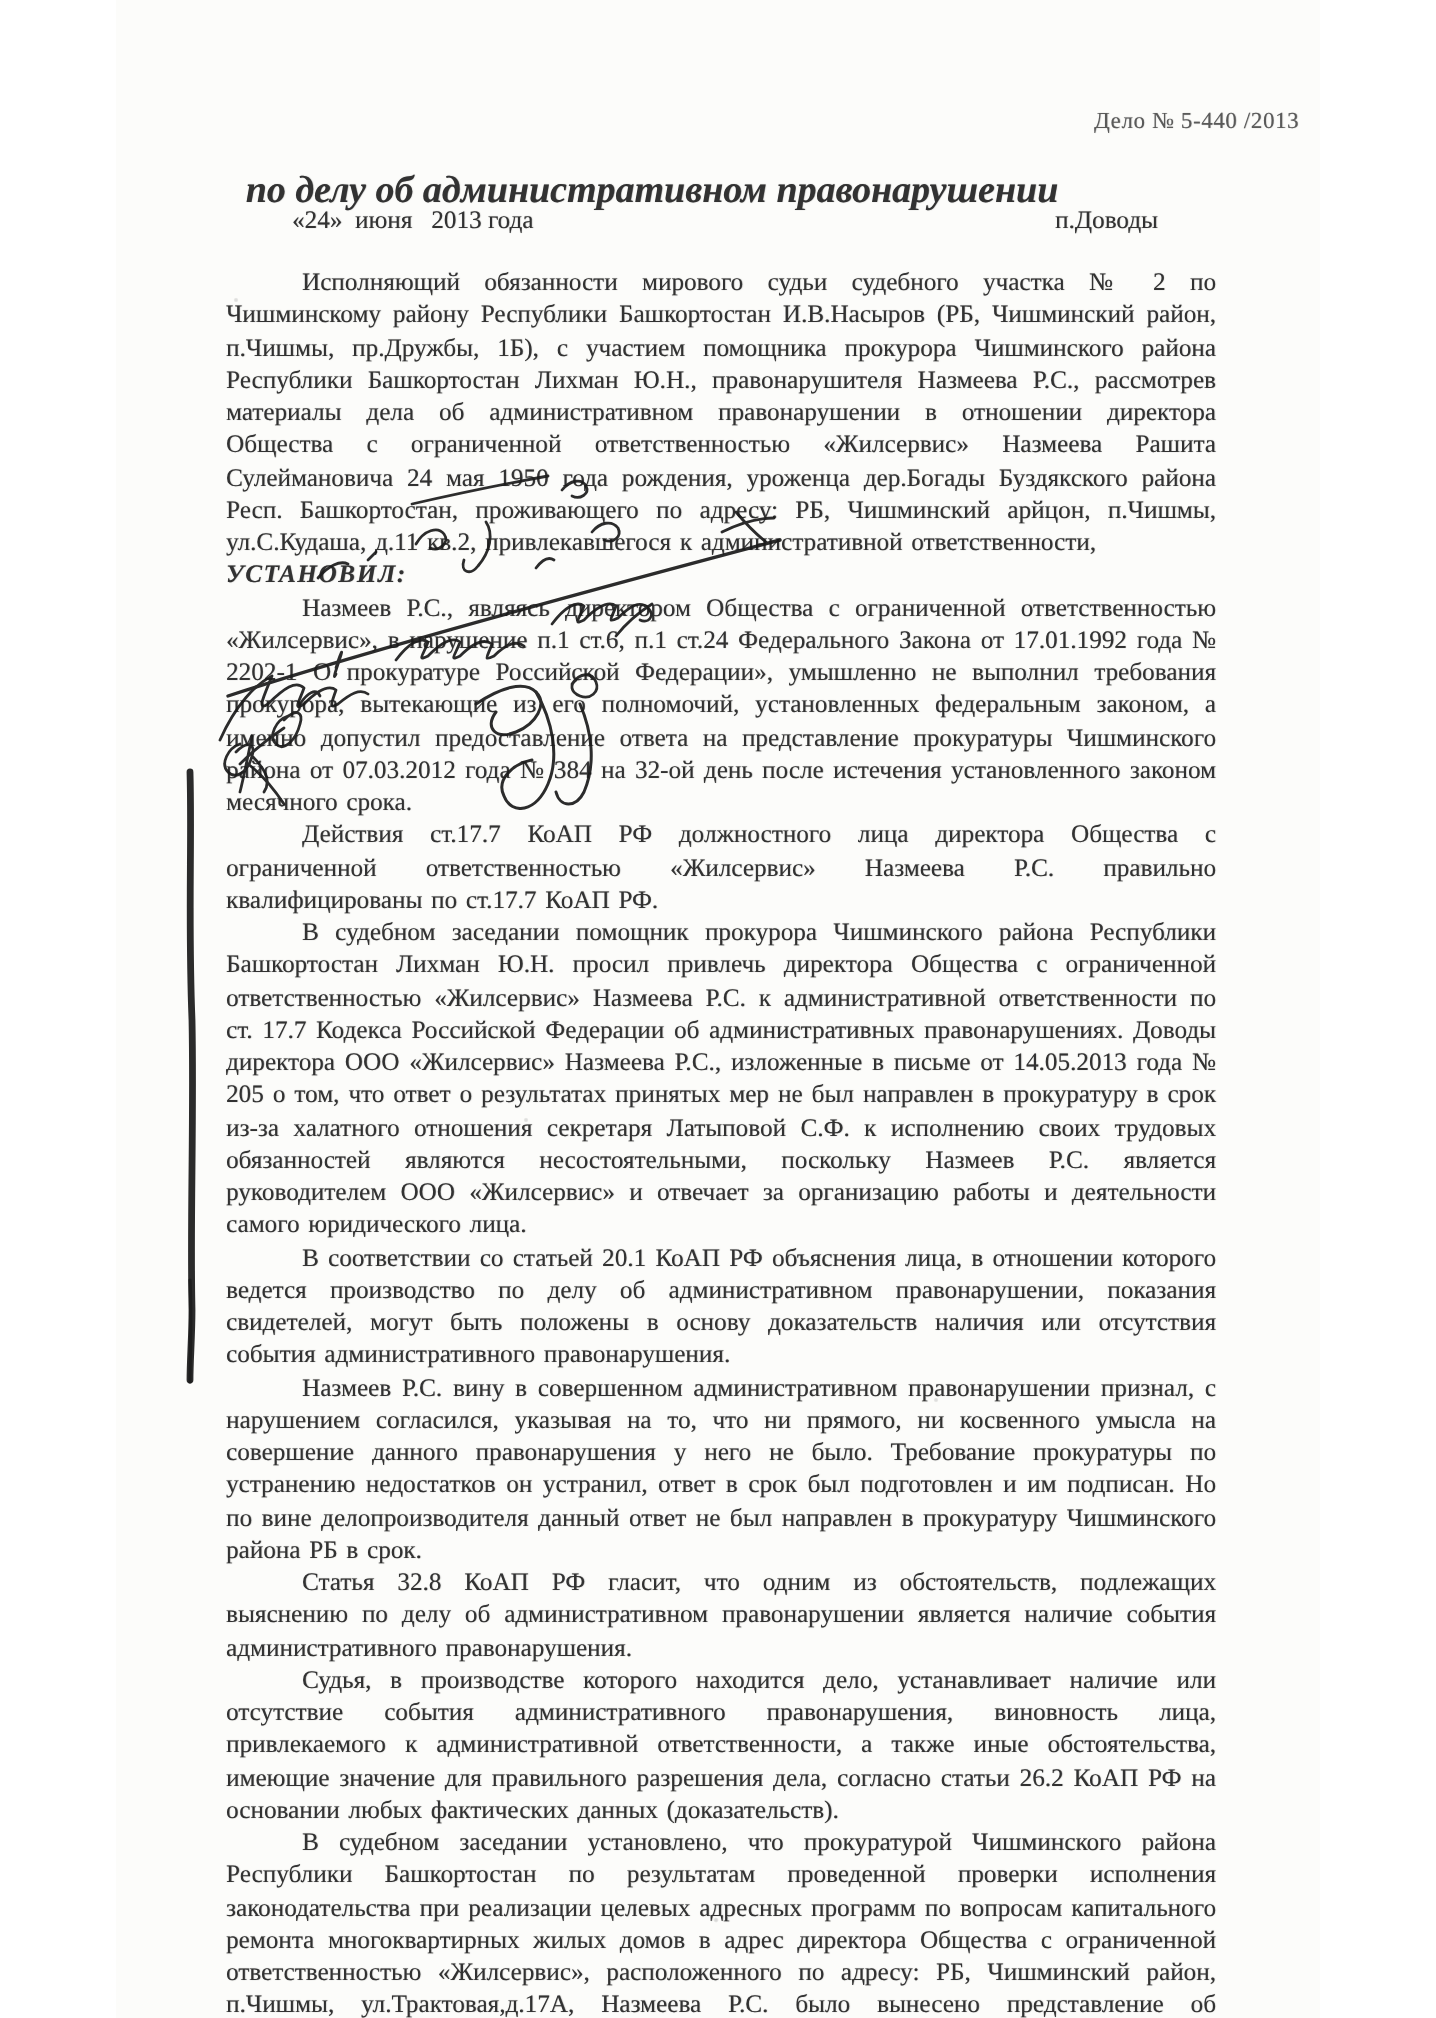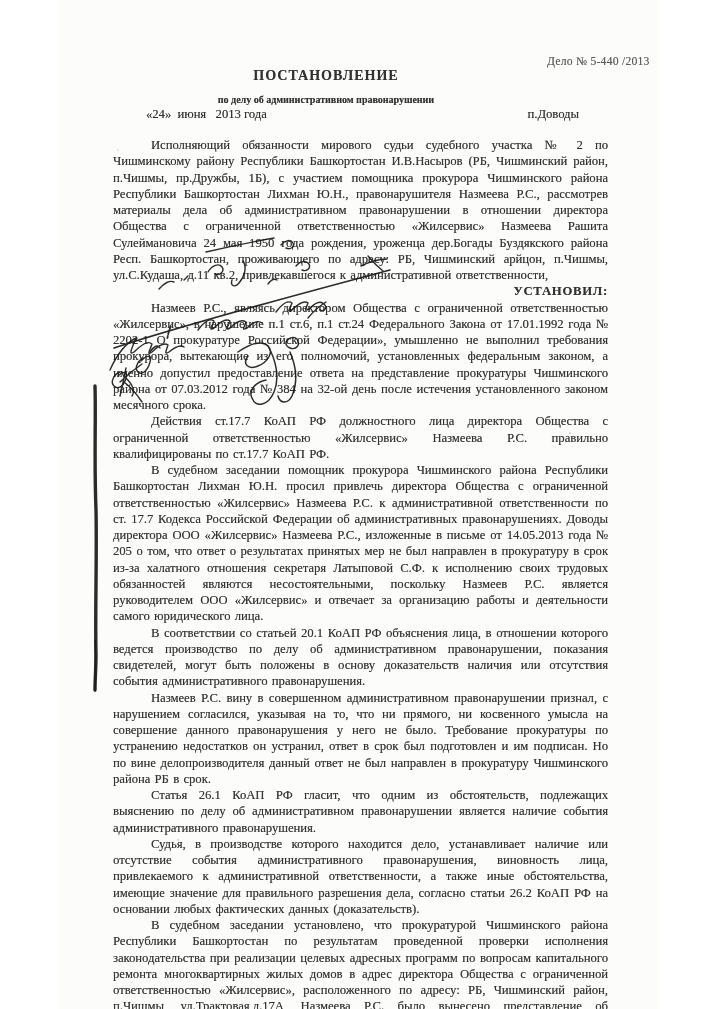--- a/index.html
+++ b/index.html
@@ -32,76 +32,76 @@
   .case-no{
     position:absolute;left:489px;top:55px;
     font-size:11.5px;color:#3e3e3e;letter-spacing:.3px;
     opacity:.85;
   }
   .header{padding-top:68px;text-align:center;padding-right:66px;}
   .title{
     font-size:14px;font-weight:bold;letter-spacing:1px;line-height:15px;
   }
   .subtitle{
-    font-size:10px;font-weight:bold;margin-top:9px;line-height:15px;
+    font-size:19px;font-weight:bold;margin-top:20px;line-height:15px;font-style:italic;
   }
   .date-row{
     display:flex;justify-content:space-between;
     padding-left:88px;padding-right:81px;
     font-size:12.6px;
     white-space:pre-wrap;
   }
   .content{
     margin-top:15px;
     padding:0 52px 0 55px;
     font-size:12.6px;
     line-height:16.25px;
     text-align:justify;
     word-spacing:1.2px;
   }
   .content p{margin:0;text-indent:38px;}
   .ustanovil{
-    text-align:right;
+    text-align:left;
     font-weight:bold;
     letter-spacing:.8px;
     margin:9px 0 8px 0;
     text-indent:0 !important;
+    font-style:italic;
   }
   .overlay-svg{
     position:absolute;left:0;top:0;width:718px;height:1009px;
     pointer-events:none;
   }
   .overlay-svg path{fill:none;stroke:var(--hand);stroke-linecap:round;stroke-linejoin:round;}
 </style>
 </head>
 <body>
 
 <div class="page">
 
   <div class="case-no scan-text">Дело № 5-440 /2013</div>
 
   <div class="header">
-    <div class="title scan-text">ПОСТАНОВЛЕНИЕ</div>
     <div class="subtitle scan-text">по делу об административном правонарушении</div>
   </div>
 
   <div class="date-row">
     <span class="scan-text">«24»  июня   2013 года</span>
     <span class="scan-text">п.Доводы</span>
   </div>
 
   <div class="content scan-text">
     <p>Исполняющий обязанности мирового судьи судебного участка № 2 по Чишминскому району Республики Башкортостан И.В.Насыров (РБ, Чишминский район, п.Чишмы, пр.Дружбы, 1Б), с участием помощника прокурора Чишминского района Республики Башкортостан Лихман Ю.Н., правонарушителя Назмеева Р.С., рассмотрев материалы дела об административном правонарушении в отношении директора Общества с ограниченной ответственностью «Жилсервис» Назмеева Рашита Сулеймановича 24 мая 1950 года рождения, уроженца дер.Богады Буздякского района Респ. Башкортостан, проживающего по адресу: РБ, Чишминский арйцон, п.Чишмы, ул.С.Кудаша, д.11 кв.2, привлекавшегося к административной ответственности,</p>
     <p class="ustanovil">УСТАНОВИЛ:</p>
     <p>Назмеев Р.С., являясь директором Общества с ограниченной ответственностью «Жилсервис», в нарушение п.1 ст.6, п.1 ст.24 Федерального Закона от 17.01.1992 года № 2202-1 О прокуратуре Российской Федерации», умышленно не выполнил требования прокурора, вытекающие из его полномочий, установленных федеральным законом, а именно допустил предоставление ответа на представление прокуратуры Чишминского района от 07.03.2012 года № 384 на 32-ой день после истечения установленного законом месячного срока.</p>
     <p>Действия ст.17.7 КоАП РФ должностного лица директора Общества с ограниченной ответственностью «Жилсервис» Назмеева Р.С. правильно квалифицированы по ст.17.7 КоАП РФ.</p>
     <p>В судебном заседании помощник прокурора Чишминского района Республики Башкортостан Лихман Ю.Н. просил привлечь директора Общества с ограниченной ответственностью «Жилсервис» Назмеева Р.С. к административной ответственности по ст. 17.7 Кодекса Российской Федерации об административных правонарушениях. Доводы директора ООО «Жилсервис» Назмеева Р.С., изложенные в письме от 14.05.2013 года № 205 о том, что ответ о результатах принятых мер не был направлен в прокуратуру в срок из-за халатного отношения секретаря Латыповой С.Ф. к исполнению своих трудовых обязанностей являются несостоятельными, поскольку Назмеев Р.С. является руководителем ООО «Жилсервис» и отвечает за организацию работы и деятельности самого юридического лица.</p>
     <p>В соответствии со статьей 20.1 КоАП РФ объяснения лица, в отношении которого ведется производство по делу об административном правонарушении, показания свидетелей, могут быть положены в основу доказательств наличия или отсутствия события административного правонарушения.</p>
     <p>Назмеев Р.С. вину в совершенном административном правонарушении признал, с нарушением согласился, указывая на то, что ни прямого, ни косвенного умысла на совершение данного правонарушения у него не было. Требование прокуратуры по устранению недостатков он устранил, ответ в срок был подготовлен и им подписан. Но по вине делопроизводителя данный ответ не был направлен в прокуратуру Чишминского района РБ в срок.</p>
-    <p>Статья 26.1 КоАП РФ гласит, что одним из обстоятельств, подлежащих выяснению по делу об административном правонарушении является наличие события административного правонарушения.</p>
+    <p>Статья 32.8 КоАП РФ гласит, что одним из обстоятельств, подлежащих выяснению по делу об административном правонарушении является наличие события административного правонарушения.</p>
     <p>Судья, в производстве которого находится дело, устанавливает наличие или отсутствие события административного правонарушения, виновность лица, привлекаемого к административной ответственности, а также иные обстоятельства, имеющие значение для правильного разрешения дела, согласно статьи 26.2 КоАП РФ на основании любых фактических данных (доказательств).</p>
     <p>В судебном заседании установлено, что прокуратурой Чишминского района Республики Башкортостан по результатам проведенной проверки исполнения законодательства при реализации целевых адресных программ по вопросам капитального ремонта многоквартирных жилых домов в адрес директора Общества с ограниченной ответственностью «Жилсервис», расположенного по адресу: РБ, Чишминский район, п.Чишмы, ул.Трактовая,д.17А, Назмеева Р.С. было вынесено представление об устранении законодательства о жилищно-коммунальном хозяйстве от 07.03.2012 № 384, которое получено ООО «Жилсервис» 12.03.2013 за входящим № 94.</p>
   </div>
 
   <svg class="overlay-svg" viewBox="0 0 718 1009" xmlns="http://www.w3.org/2000/svg">
 
     <g>
       <path d="M37,386 C38,420 36,460 38,510 C39,560 37,610 38,655 C38,668 37,680 37,690" stroke-width="3.4" opacity="0.93"></path>
       <path d="M37,640 C38,660 37,675 37,691" stroke-width="1.6" opacity="0.85"></path>
     </g>

